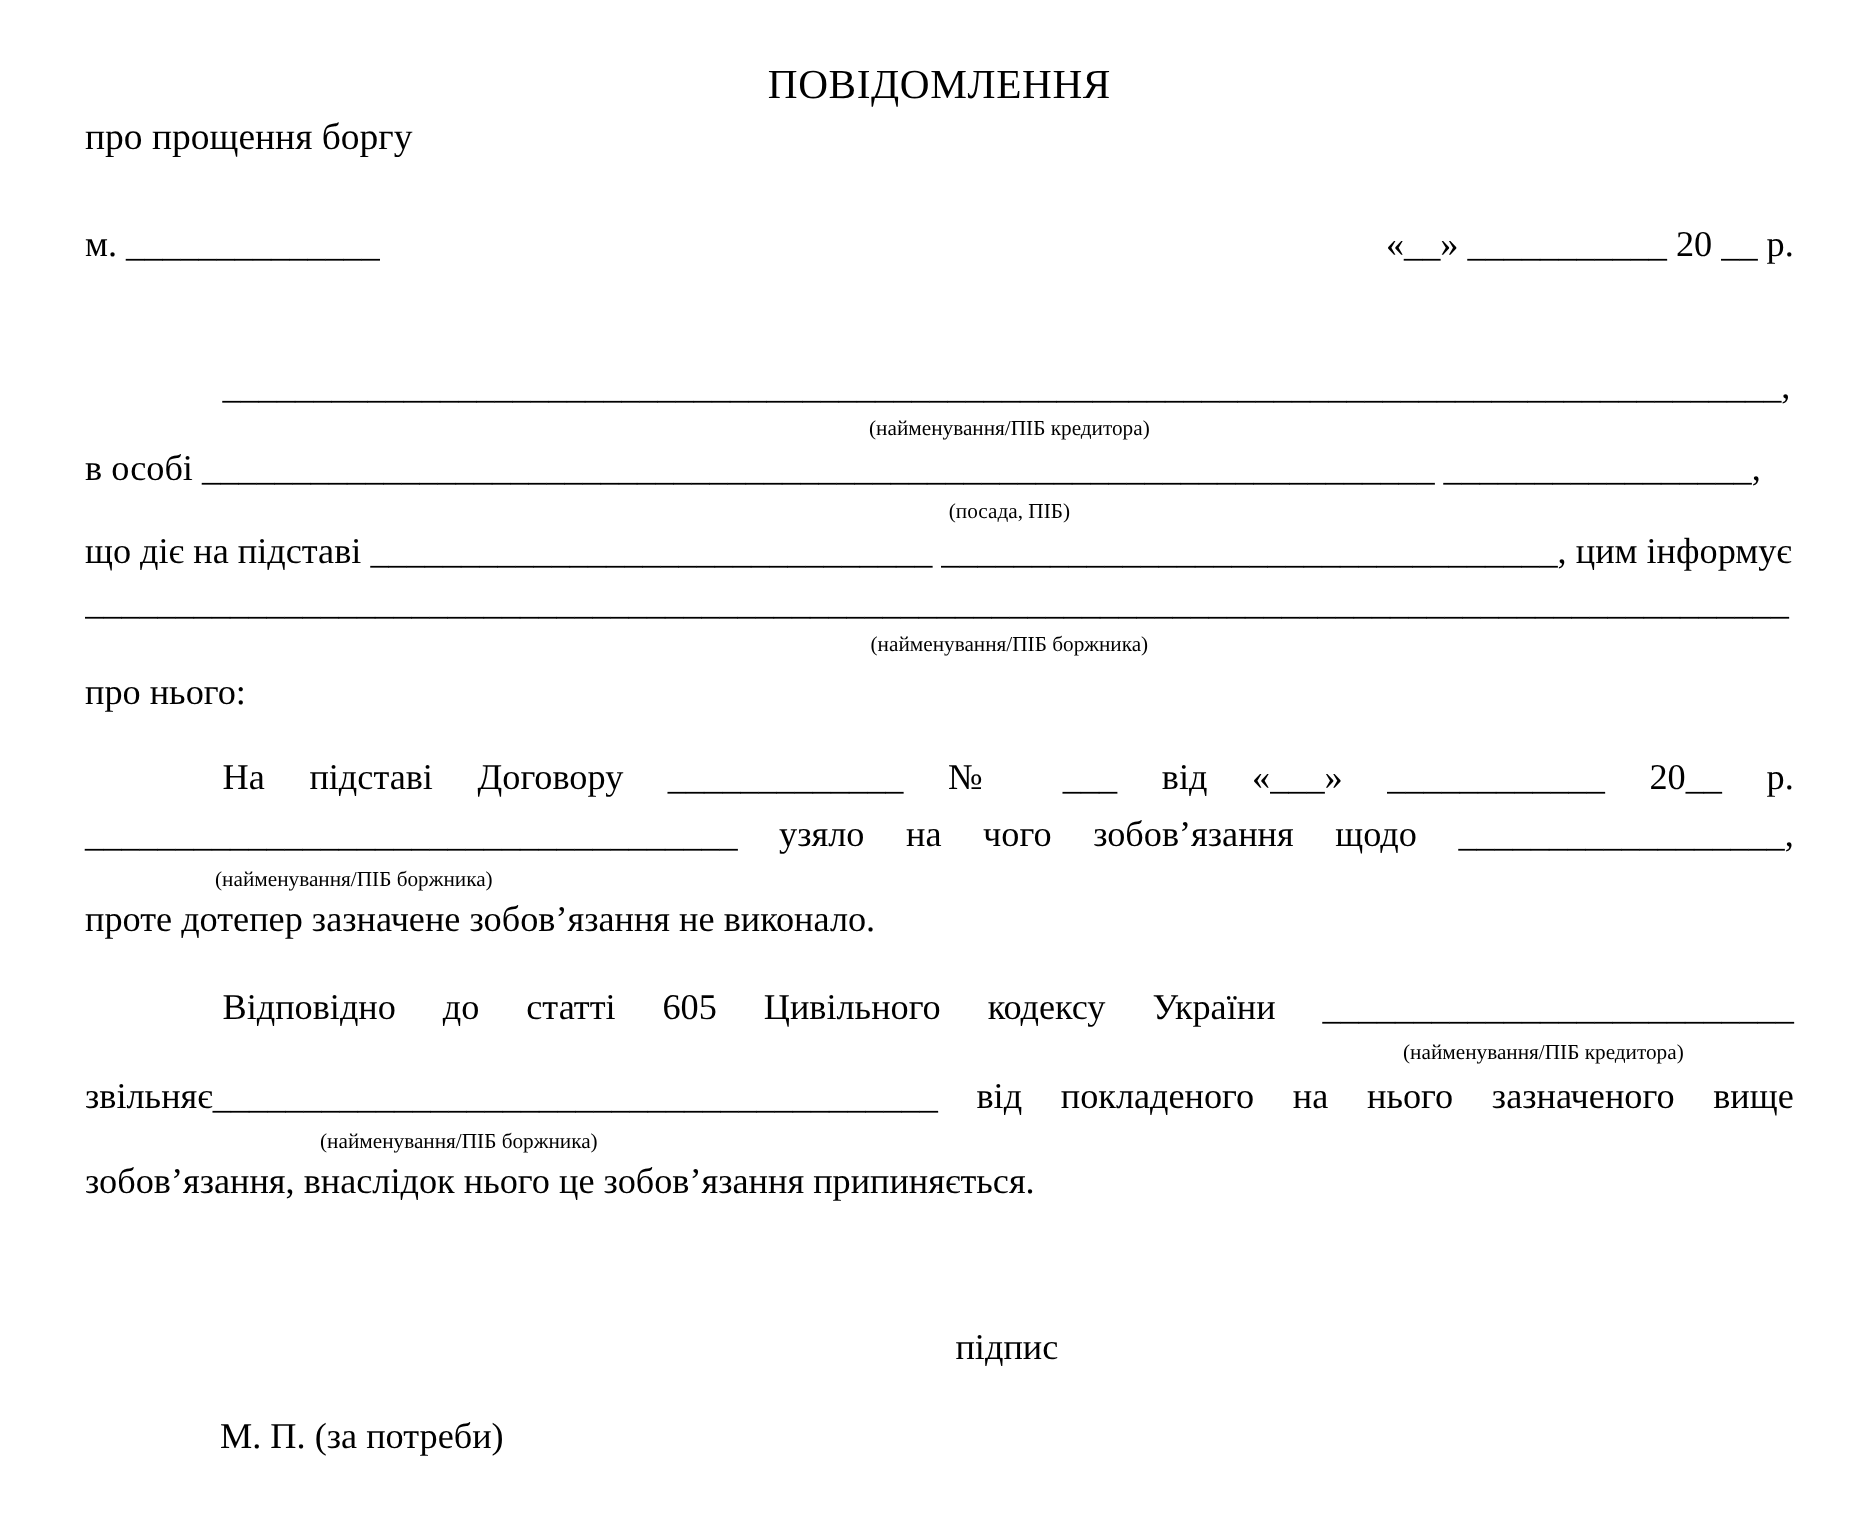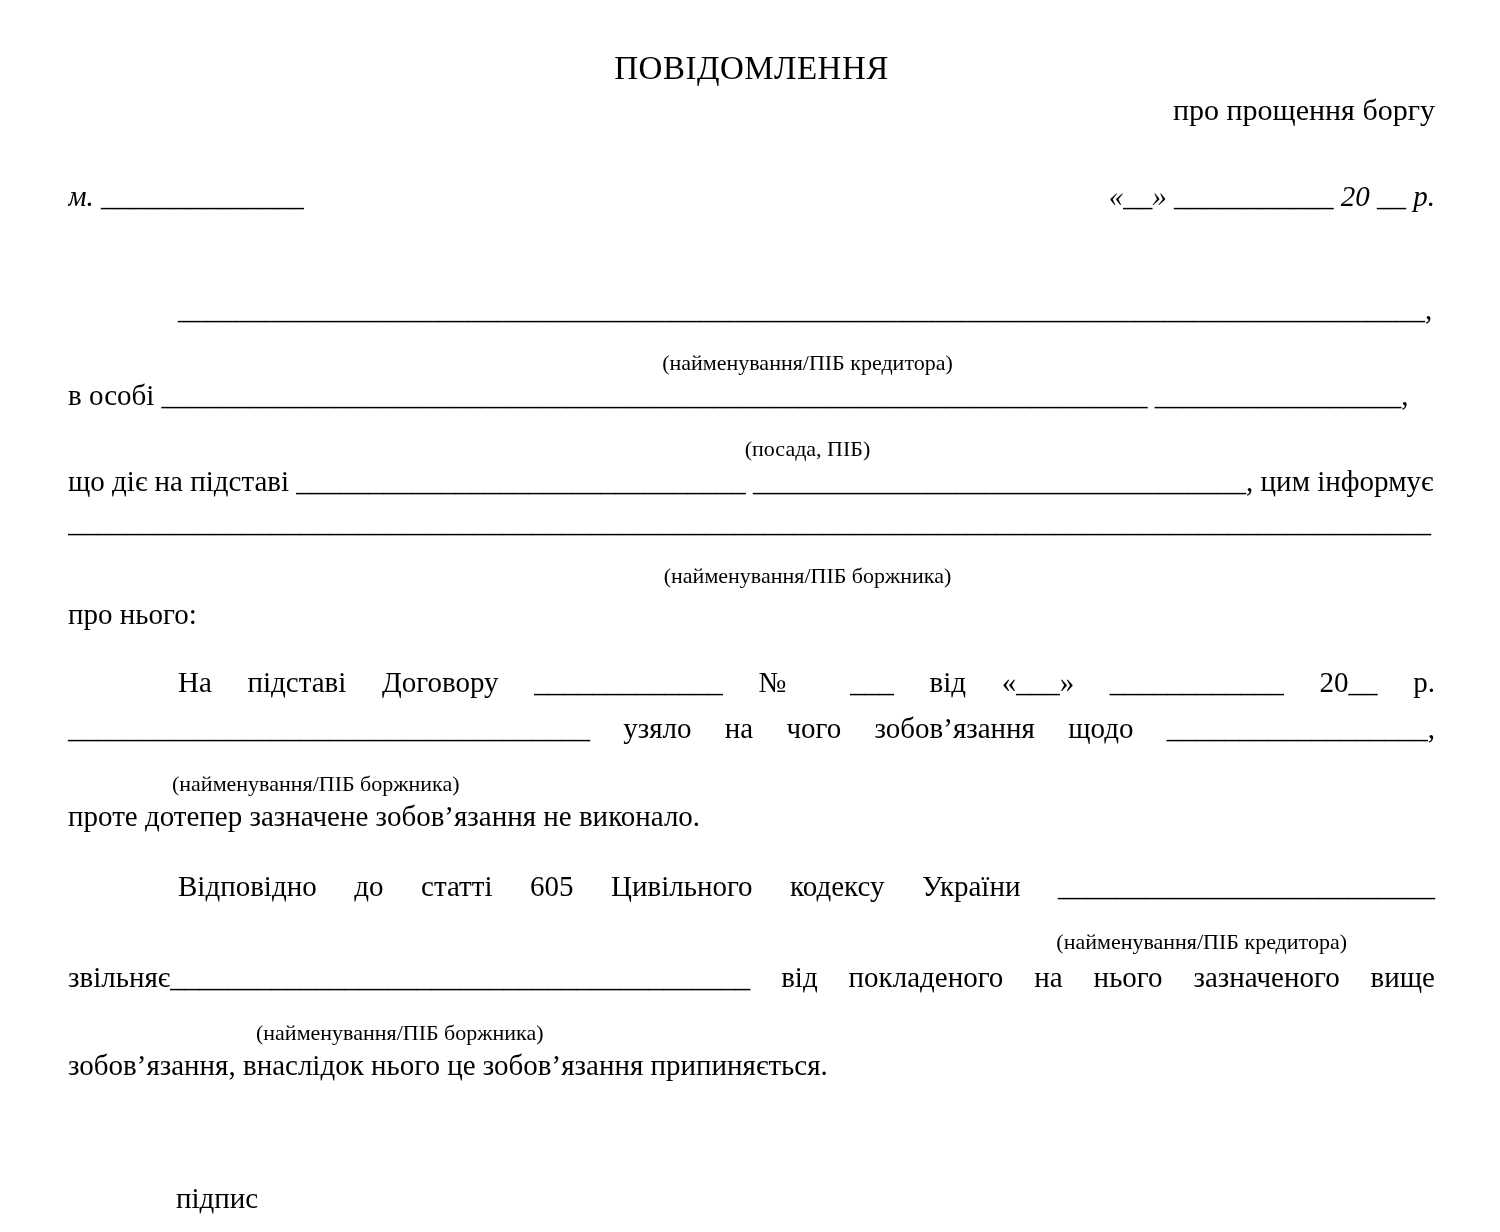--- a/index.html
+++ b/index.html
@@ -9,43 +9,43 @@
     font-family: "Liberation Serif", "DejaVu Serif", serif;
     color: #000;
   }
   .page {
     width: 1500px; height: 1232px;
     padding: 46px 65px 0 68px;
     overflow: hidden;
     background: #fff;
   }
   .title    { text-align: center; font-size: 33px; line-height: 44px; letter-spacing: 0.5px; }
-  .subtitle { text-align: right; font-size: 30px; line-height: 40px; }
+  .subtitle { text-align: left; font-size: 30px; line-height: 40px; }
   .meta {
     display: flex; justify-content: space-between; align-items: baseline;
-    margin-top: 46px; font-size: 29px; line-height: 41px; font-style: italic;
+    margin-top: 46px; font-size: 29px; line-height: 41px;
   }
   .intro { margin-top: 72px; }
   .line  { font-size: 29px; line-height: 41px; }
   .nowrap { white-space: nowrap; overflow: hidden; }
   .jline {
     font-size: 29px; line-height: 46px;
     text-align: justify; text-align-last: justify;
   }
-  .caption { font-size: 22px; line-height: 25px; margin-top: 20px; }
+  .caption { font-size: 17px; line-height: 25px; }
   .caption-center { text-align: center; padding-left: 112px; }
   .caption-p1     { padding-left: 104px; }
   .caption-right  { text-align: right; padding-right: 88px; }
   .caption-p2     { padding-left: 188px; }
   .indent { padding-left: 110px; }
   .about  { margin-top: 6px; }
   .para1  { margin-top: 24px; }
   .para2  { margin-top: 26px; }
   .signature  { margin-top: 92px; }
-  .sig-label  { padding-left: 108px; }
+  .sig-label  { padding-left: 108px; text-align: center; }
   .seal-label { padding-left: 108px; margin-top: 30px; }
 </style>
 </head>
 <body>
 
 <div class="page">
 
   <div class="title">ПОВІДОМЛЕННЯ</div>
   <div class="subtitle">про прощення боргу</div>
 

